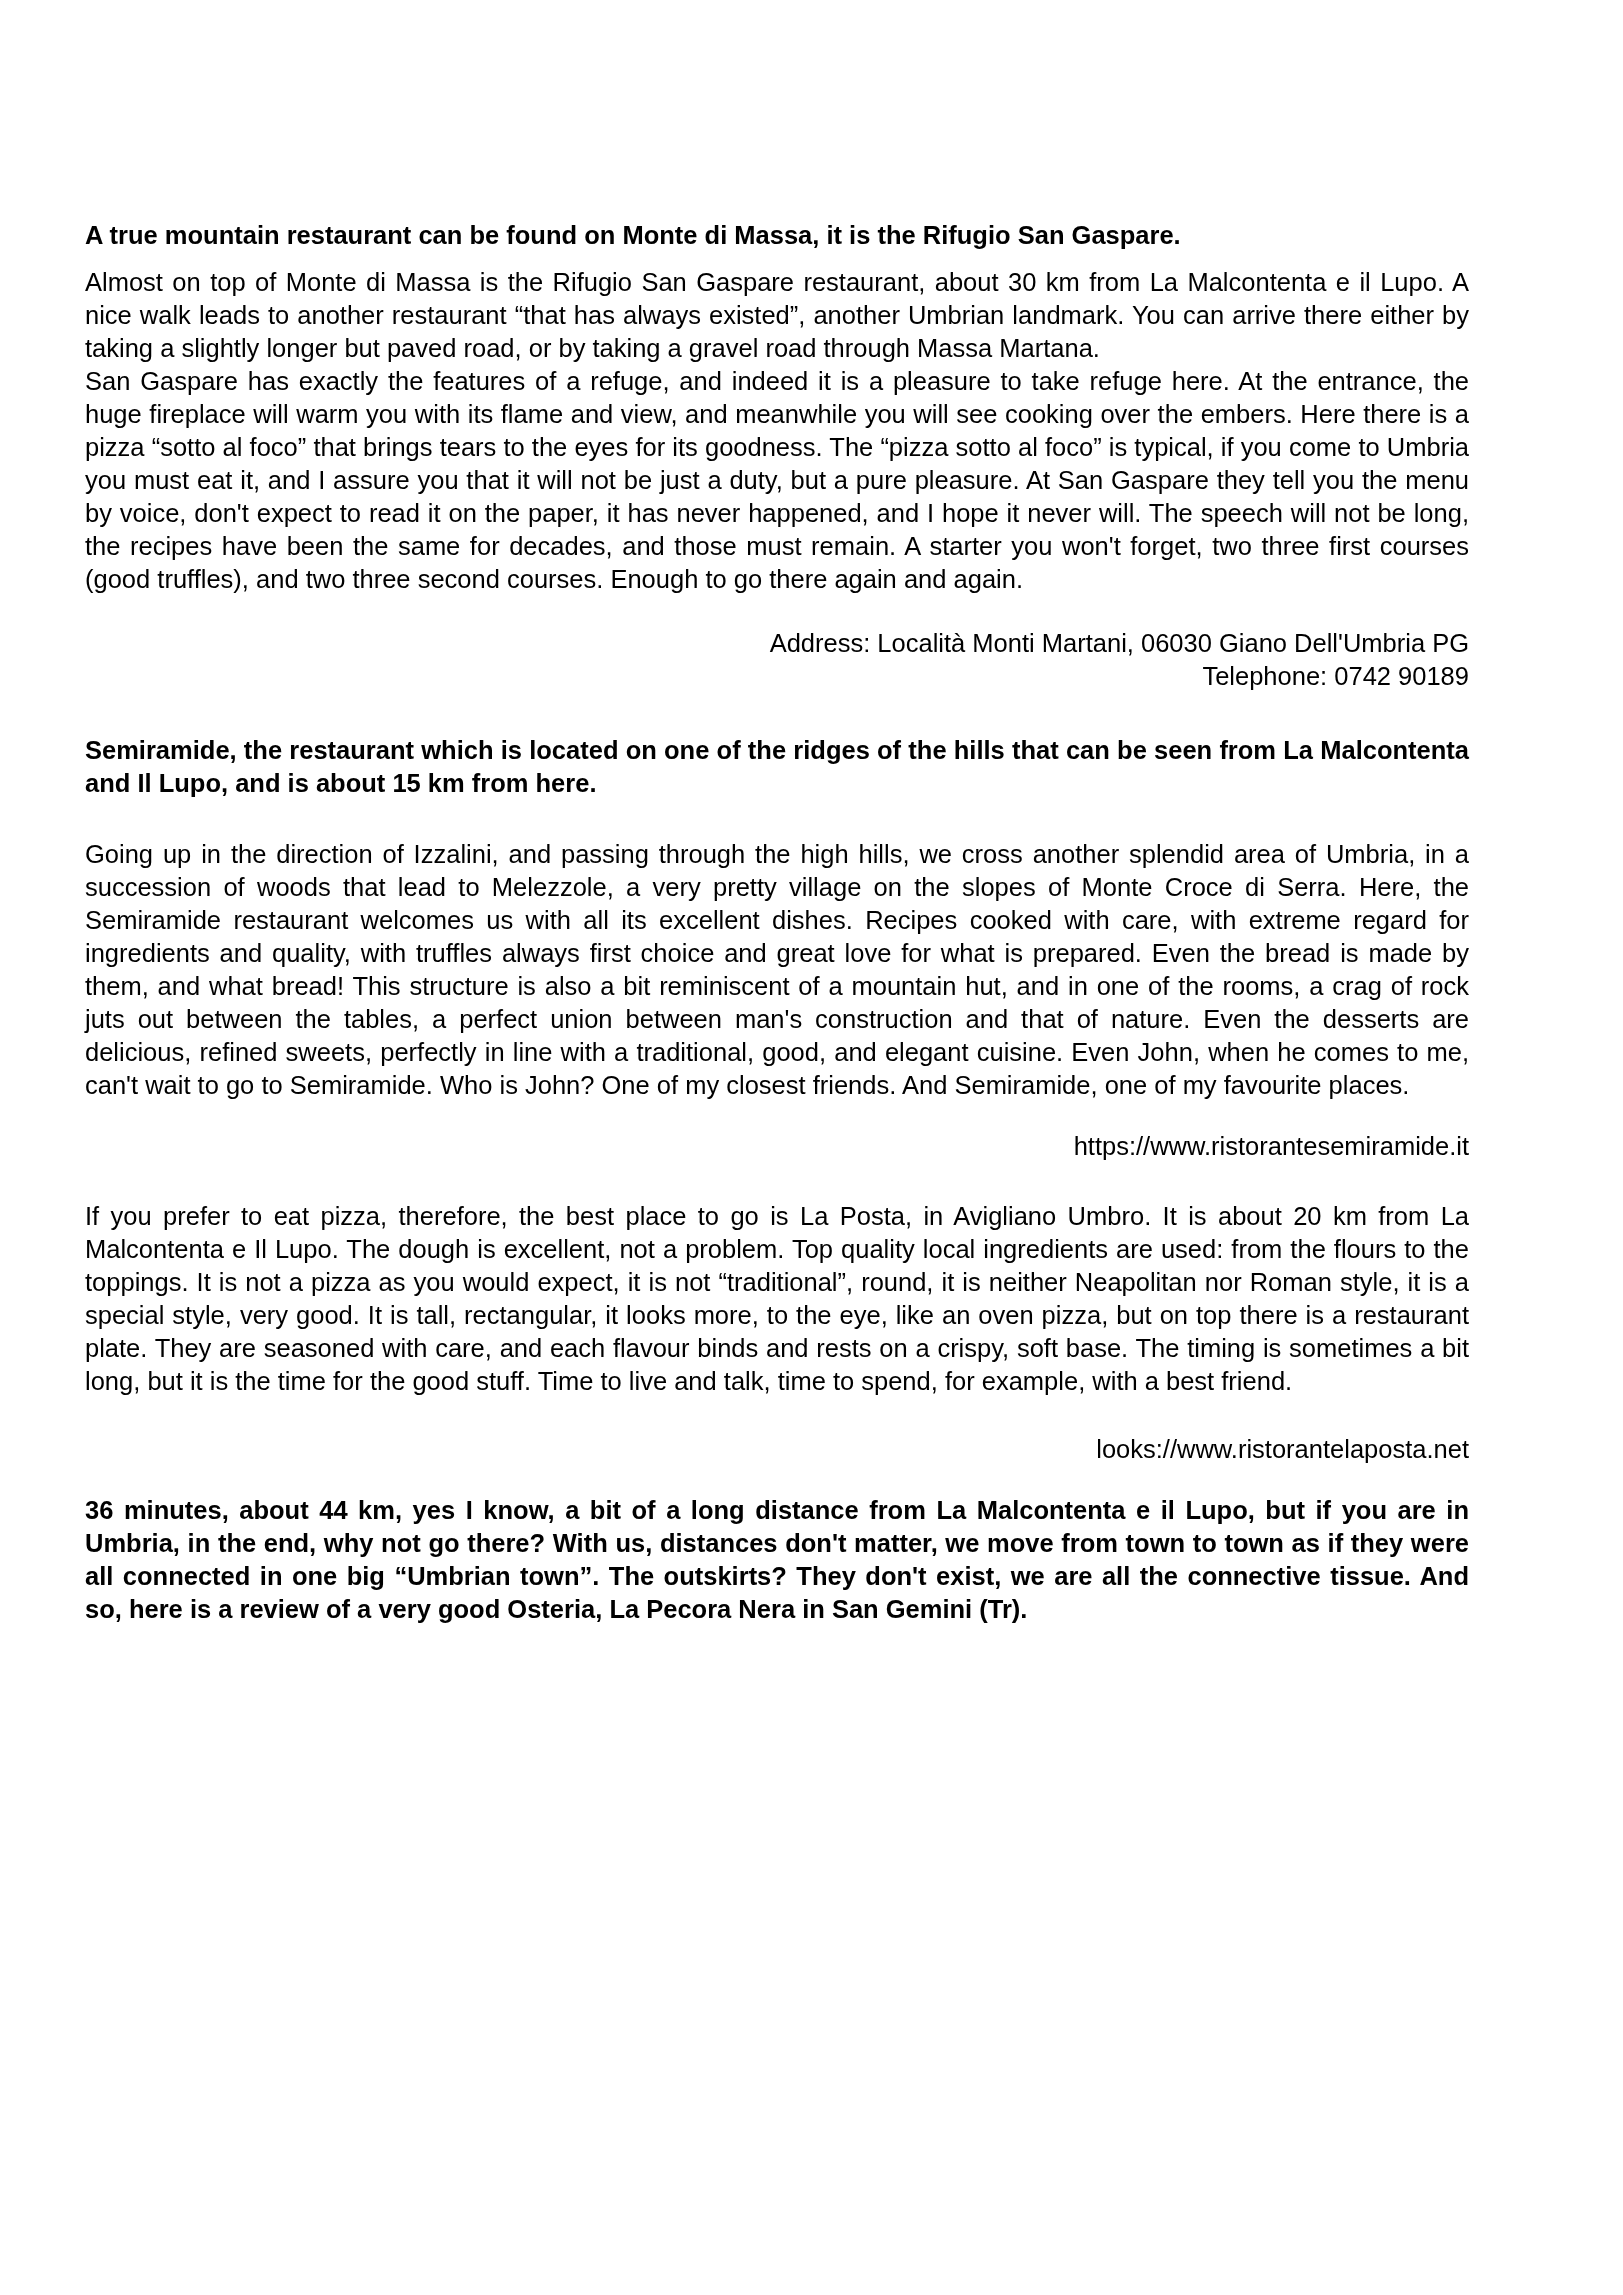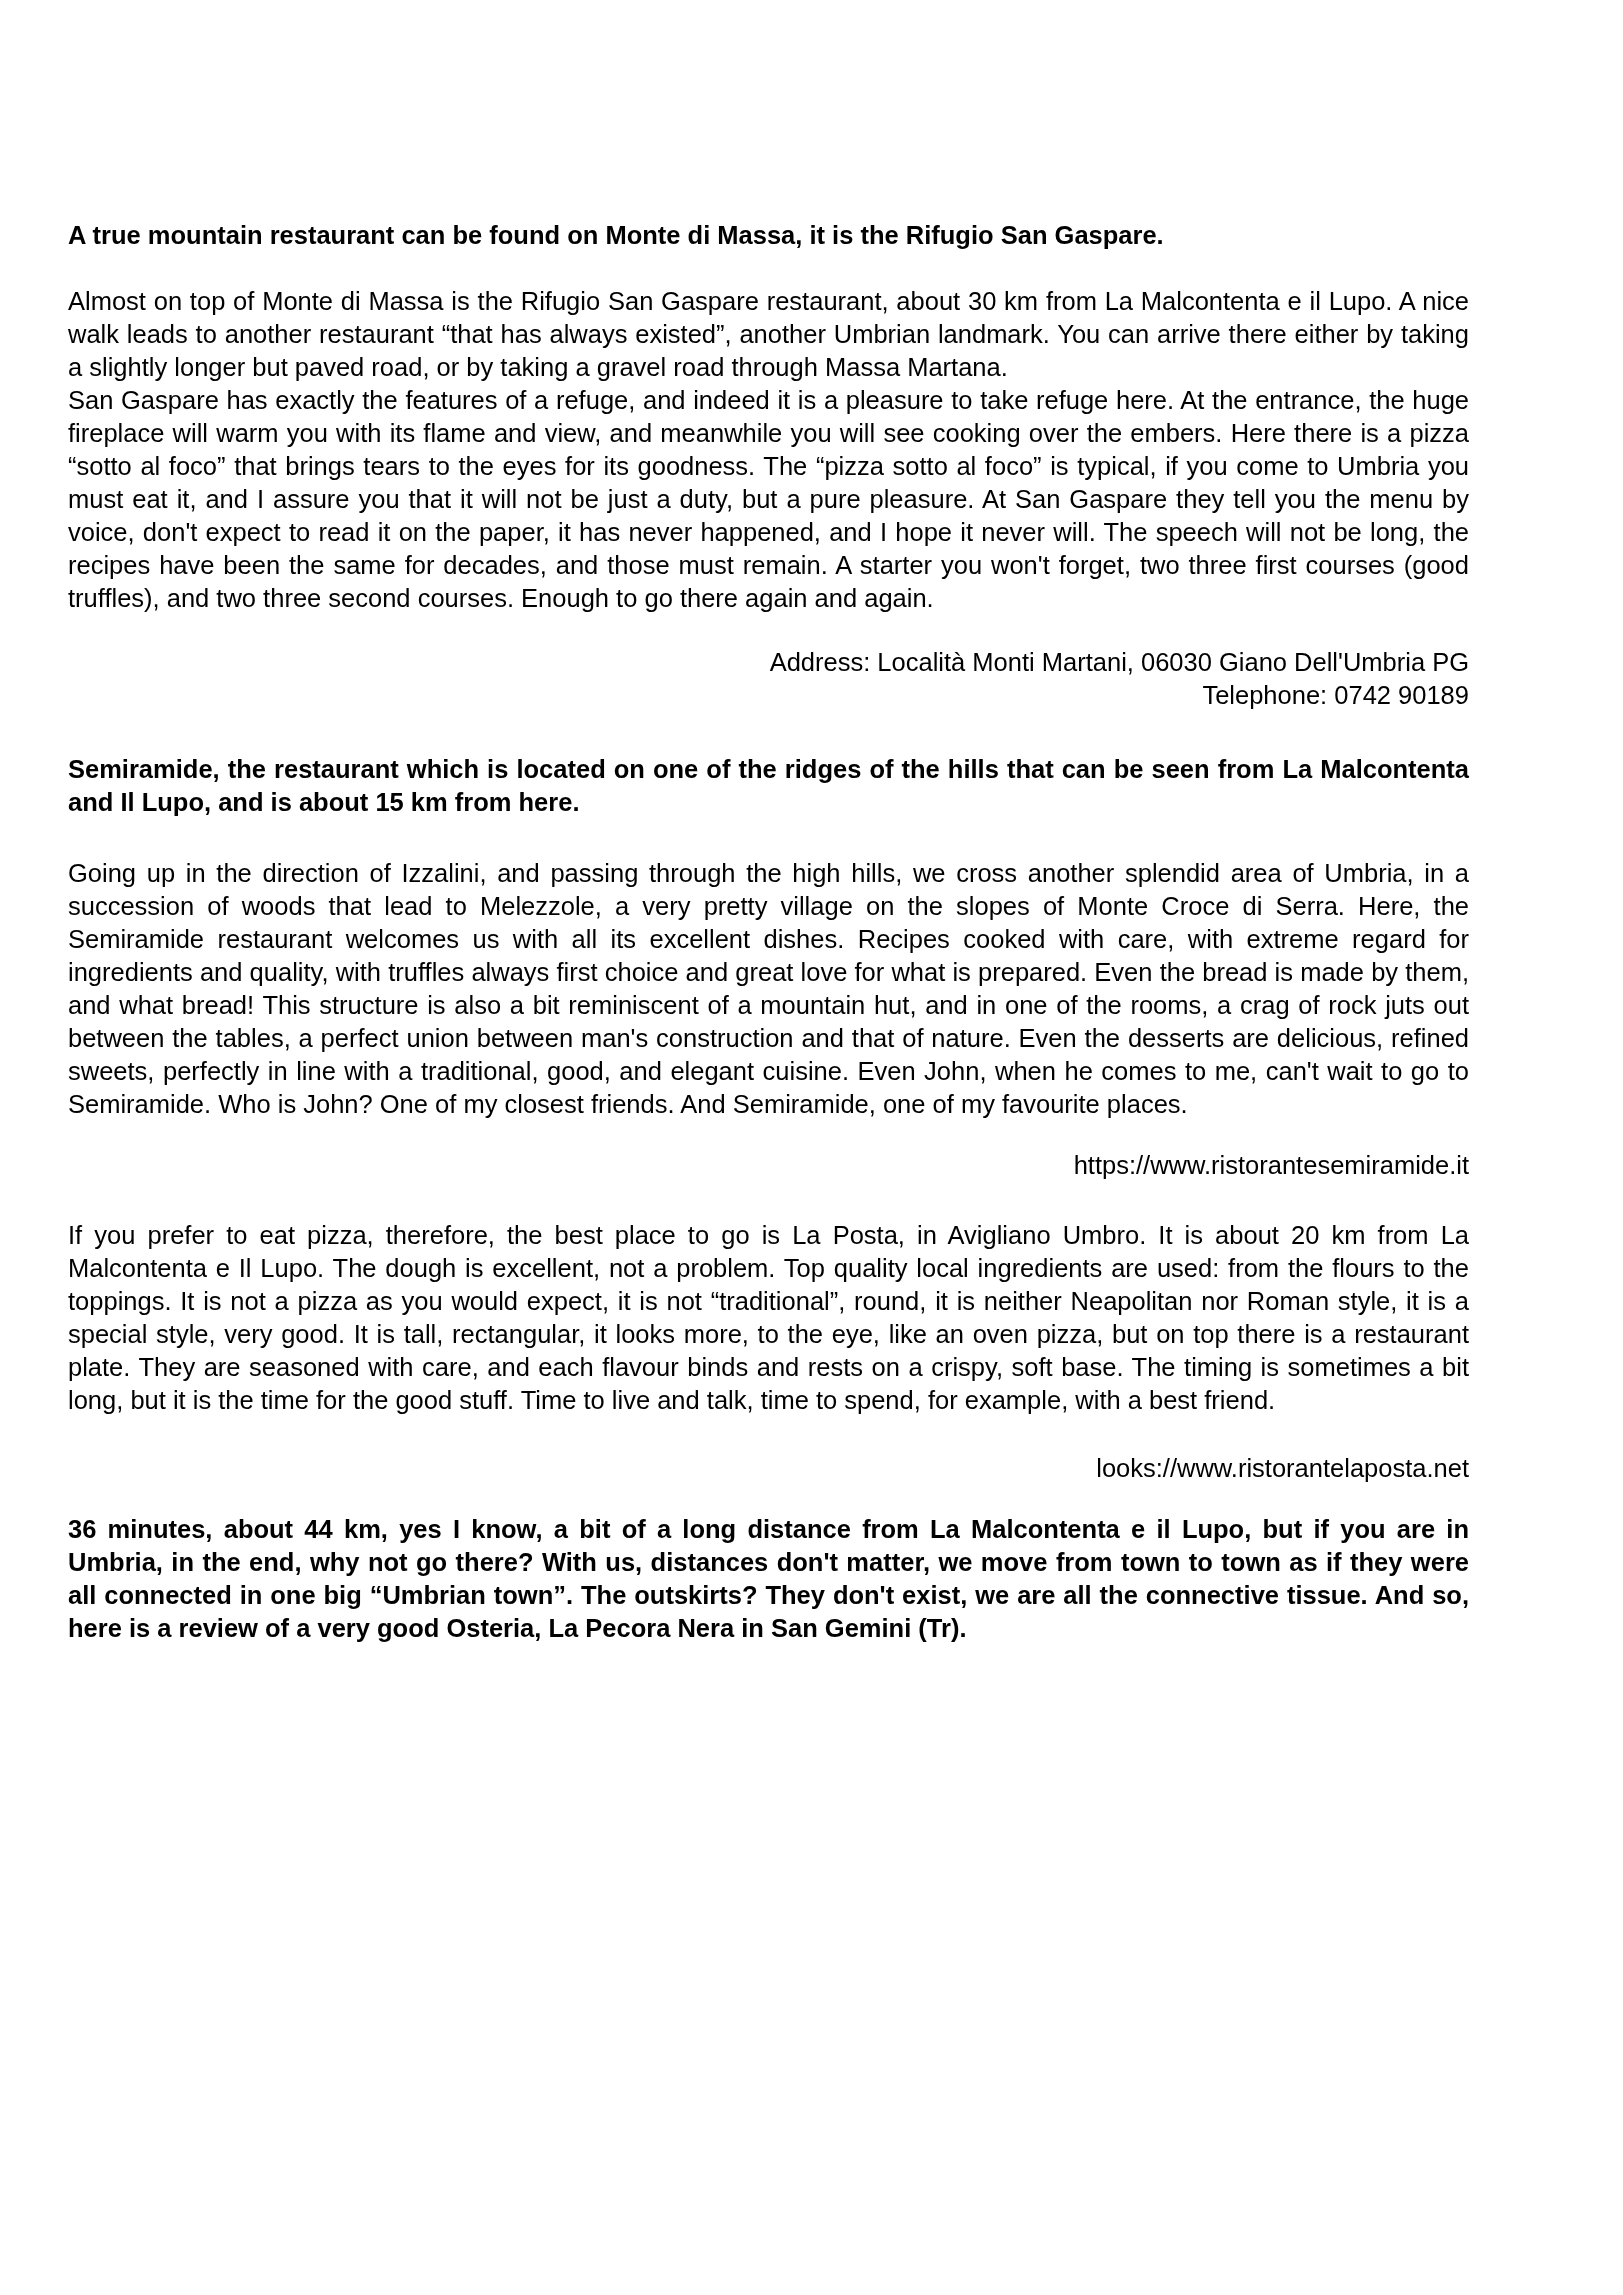--- a/index.html
+++ b/index.html
@@ -5,21 +5,21 @@
   html, body {
     margin: 0;
     padding: 0;
     background: #ffffff;
   }
   .page {
     position: relative;
     width: 1623px;
     height: 2295px;
     box-sizing: border-box;
-    padding: 219px 154px 0 68px;
+    padding: 219px 154px 0 85px;
     background: #ffffff;
     color: #000000;
     font-family: "Liberation Sans", "DejaVu Sans", sans-serif;
     font-size: 25.5px;
     line-height: 33px;
     overflow: hidden;
   }
   .para {
     margin: 0;
     text-align: justify;
@@ -27,21 +27,21 @@
   .heading {
     margin: 0;
     font-weight: bold;
     text-align: justify;
   }
   .plainline {
     margin: 0;
     text-align: right;
   }
   
-  .m-after-h1     { margin-top: 33px; }
+  .m-after-h1     { margin-top: 14px; }
   .m-before-addr  { margin-top: 31px; }
   .m-before-h2    { margin-top: 41px; }
   .m-after-h2     { margin-top: 38px; }
   .m-before-url1  { margin-top: 28px; }
   .m-before-h3    { margin-top: 66px; }
   .m-after-h3     { margin-top: 37px; }
   .m-before-url2  { margin-top: 35px; }
   .m-before-bold  { margin-top: 27.5px; }
 </style>
 </head>

